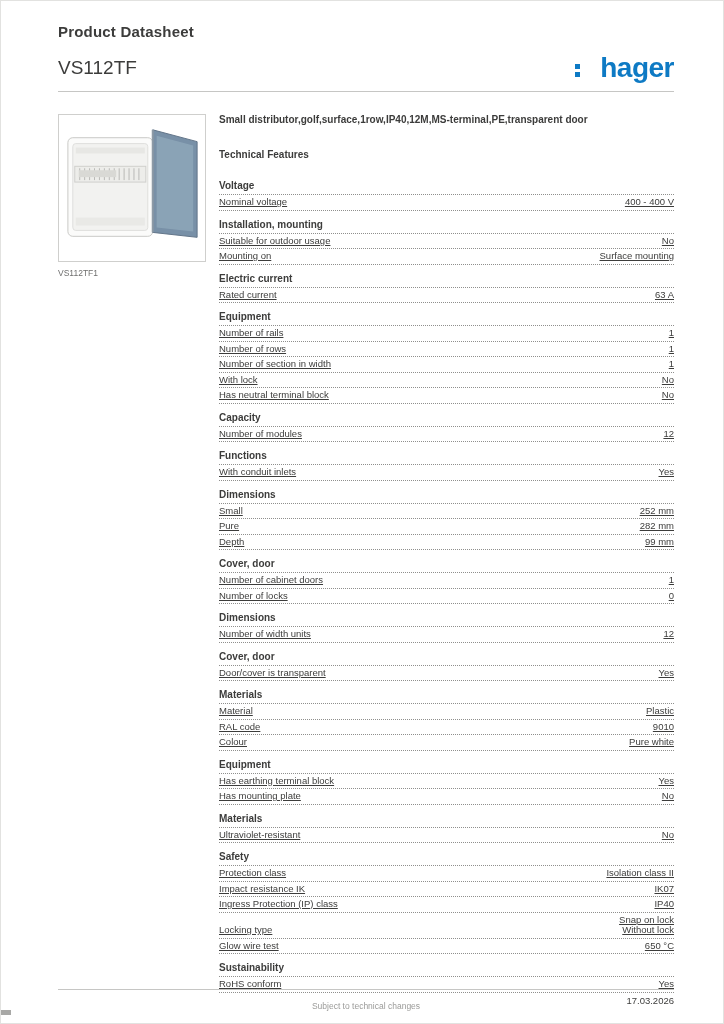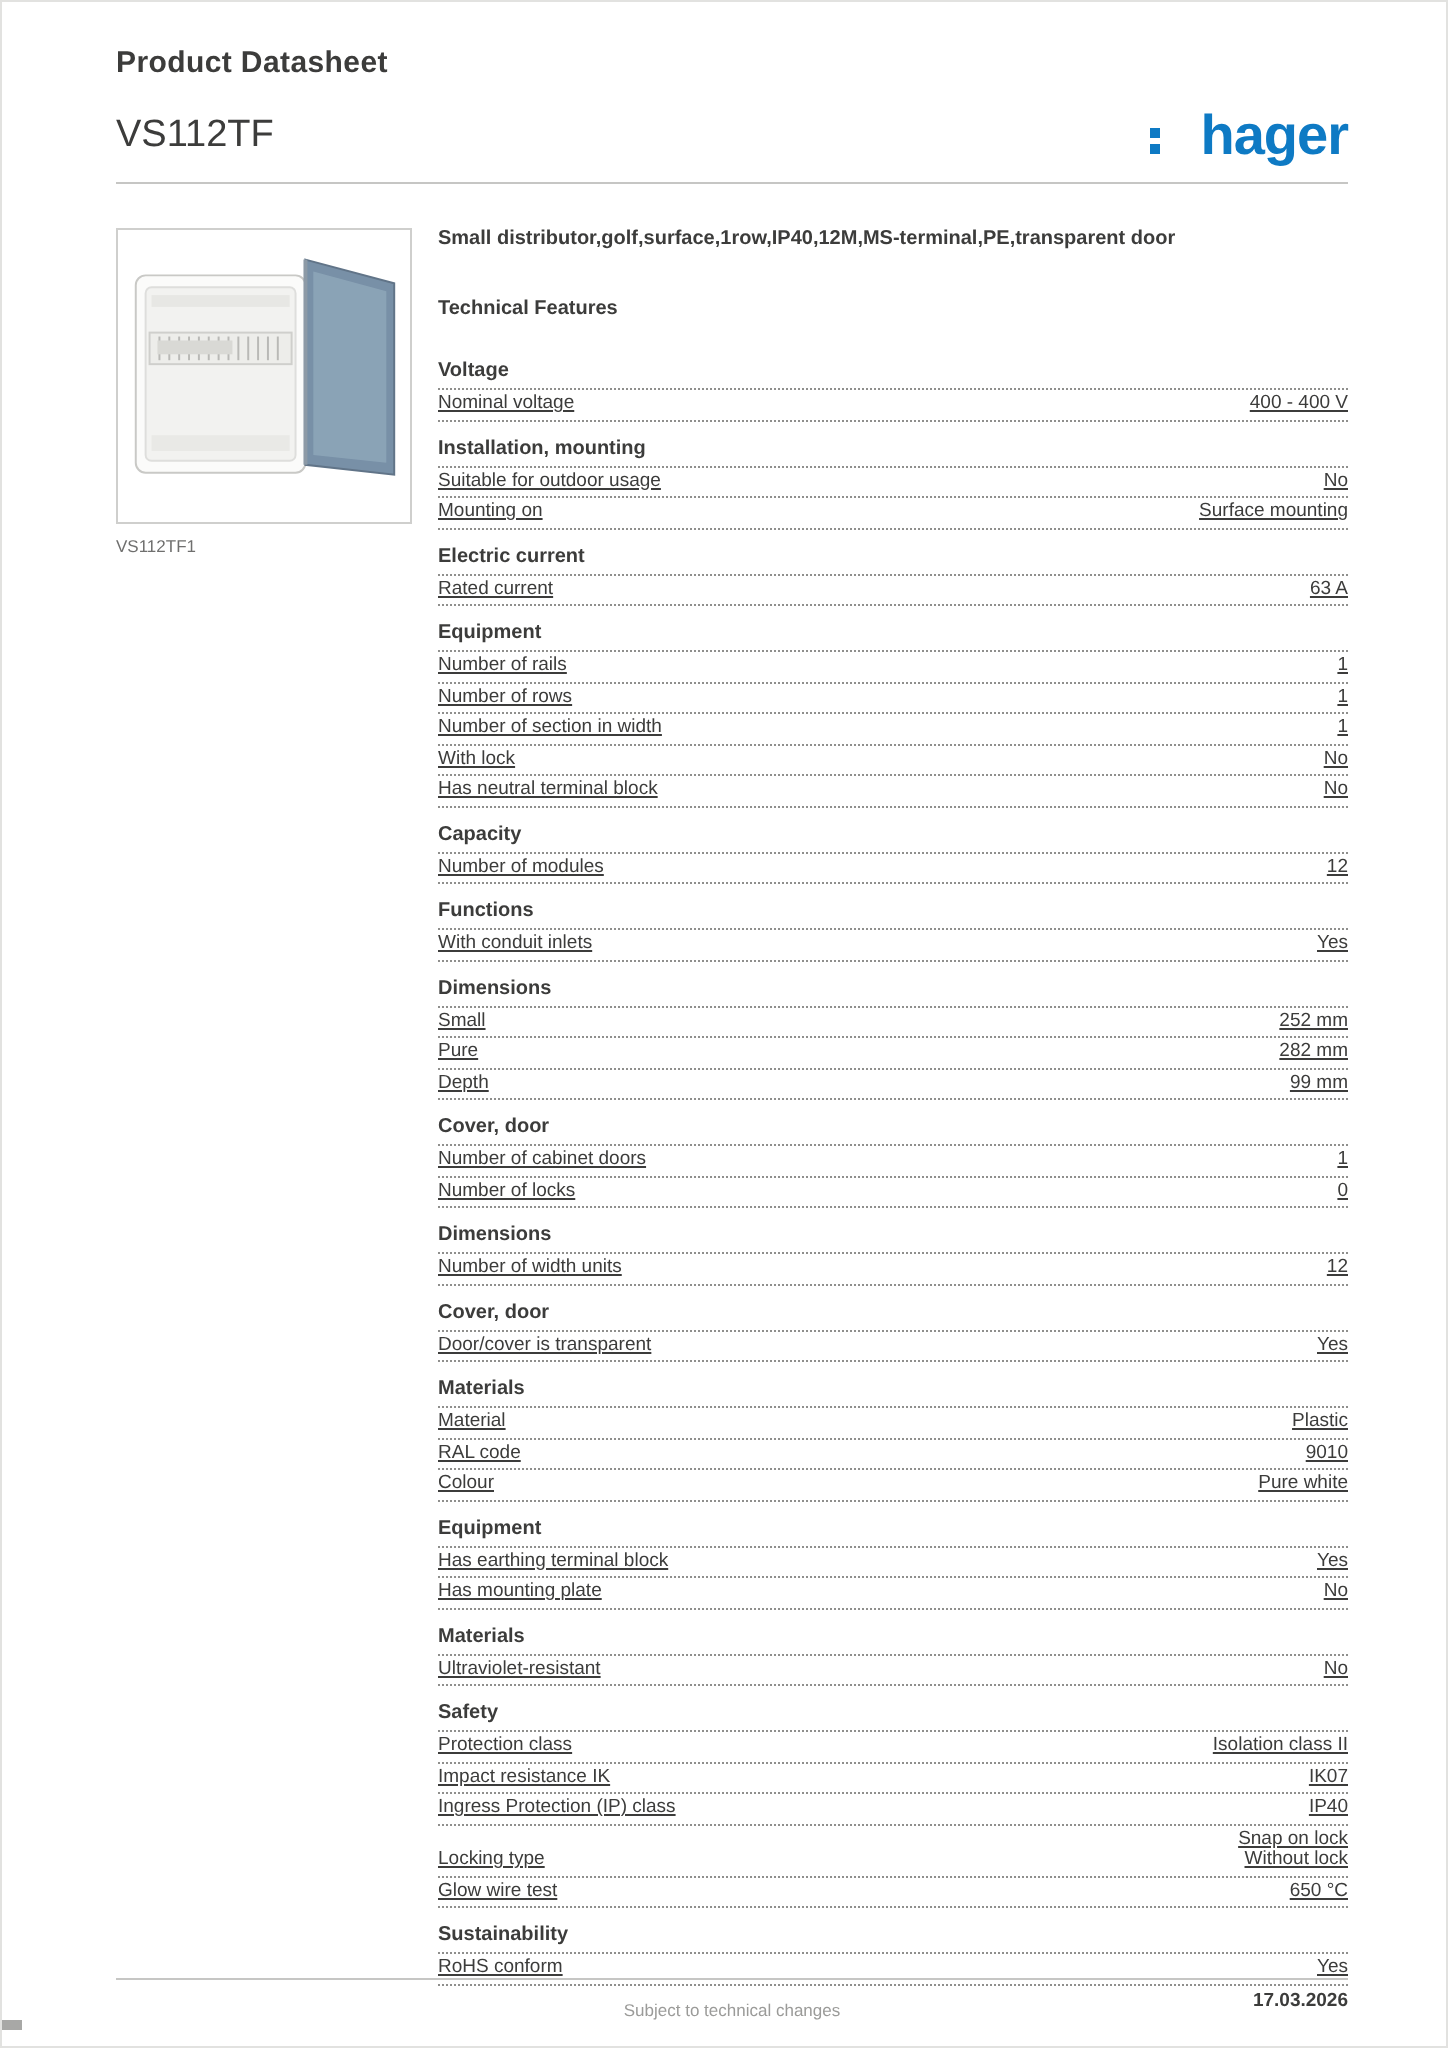--- a/index.html
+++ b/index.html
@@ -44,21 +44,21 @@
   }
   .row-label { padding-right:10px; }
   .row-value { text-align:right; white-space:pre-line; flex-shrink:0; }
 
   
   .footer {
     position:absolute; left:57px; right:49px; bottom:10px;
     border-top:1px solid #c6c6c4; padding-top:5px; text-align:center;
   }
   .note { font-size:8.5px; color:#9b9b99; }
-  .date { position:absolute; right:0; top:5px; font-size:9.5px; font-weight:bold; color:#3c3c3b; }
+  .date { position:absolute; right:0; top:5px; font-size:9.5px; font-weight:normal; color:#3c3c3b; }
   .corner-mark { position:absolute; left:0; bottom:8px; width:10px; height:5px; background:#a8a8a6; }
 </style>
 </head>
 <body>
 
 <div class="page">
 
   <header class="header">
     <div class="titles">
       <h1>Product Datasheet</h1>

